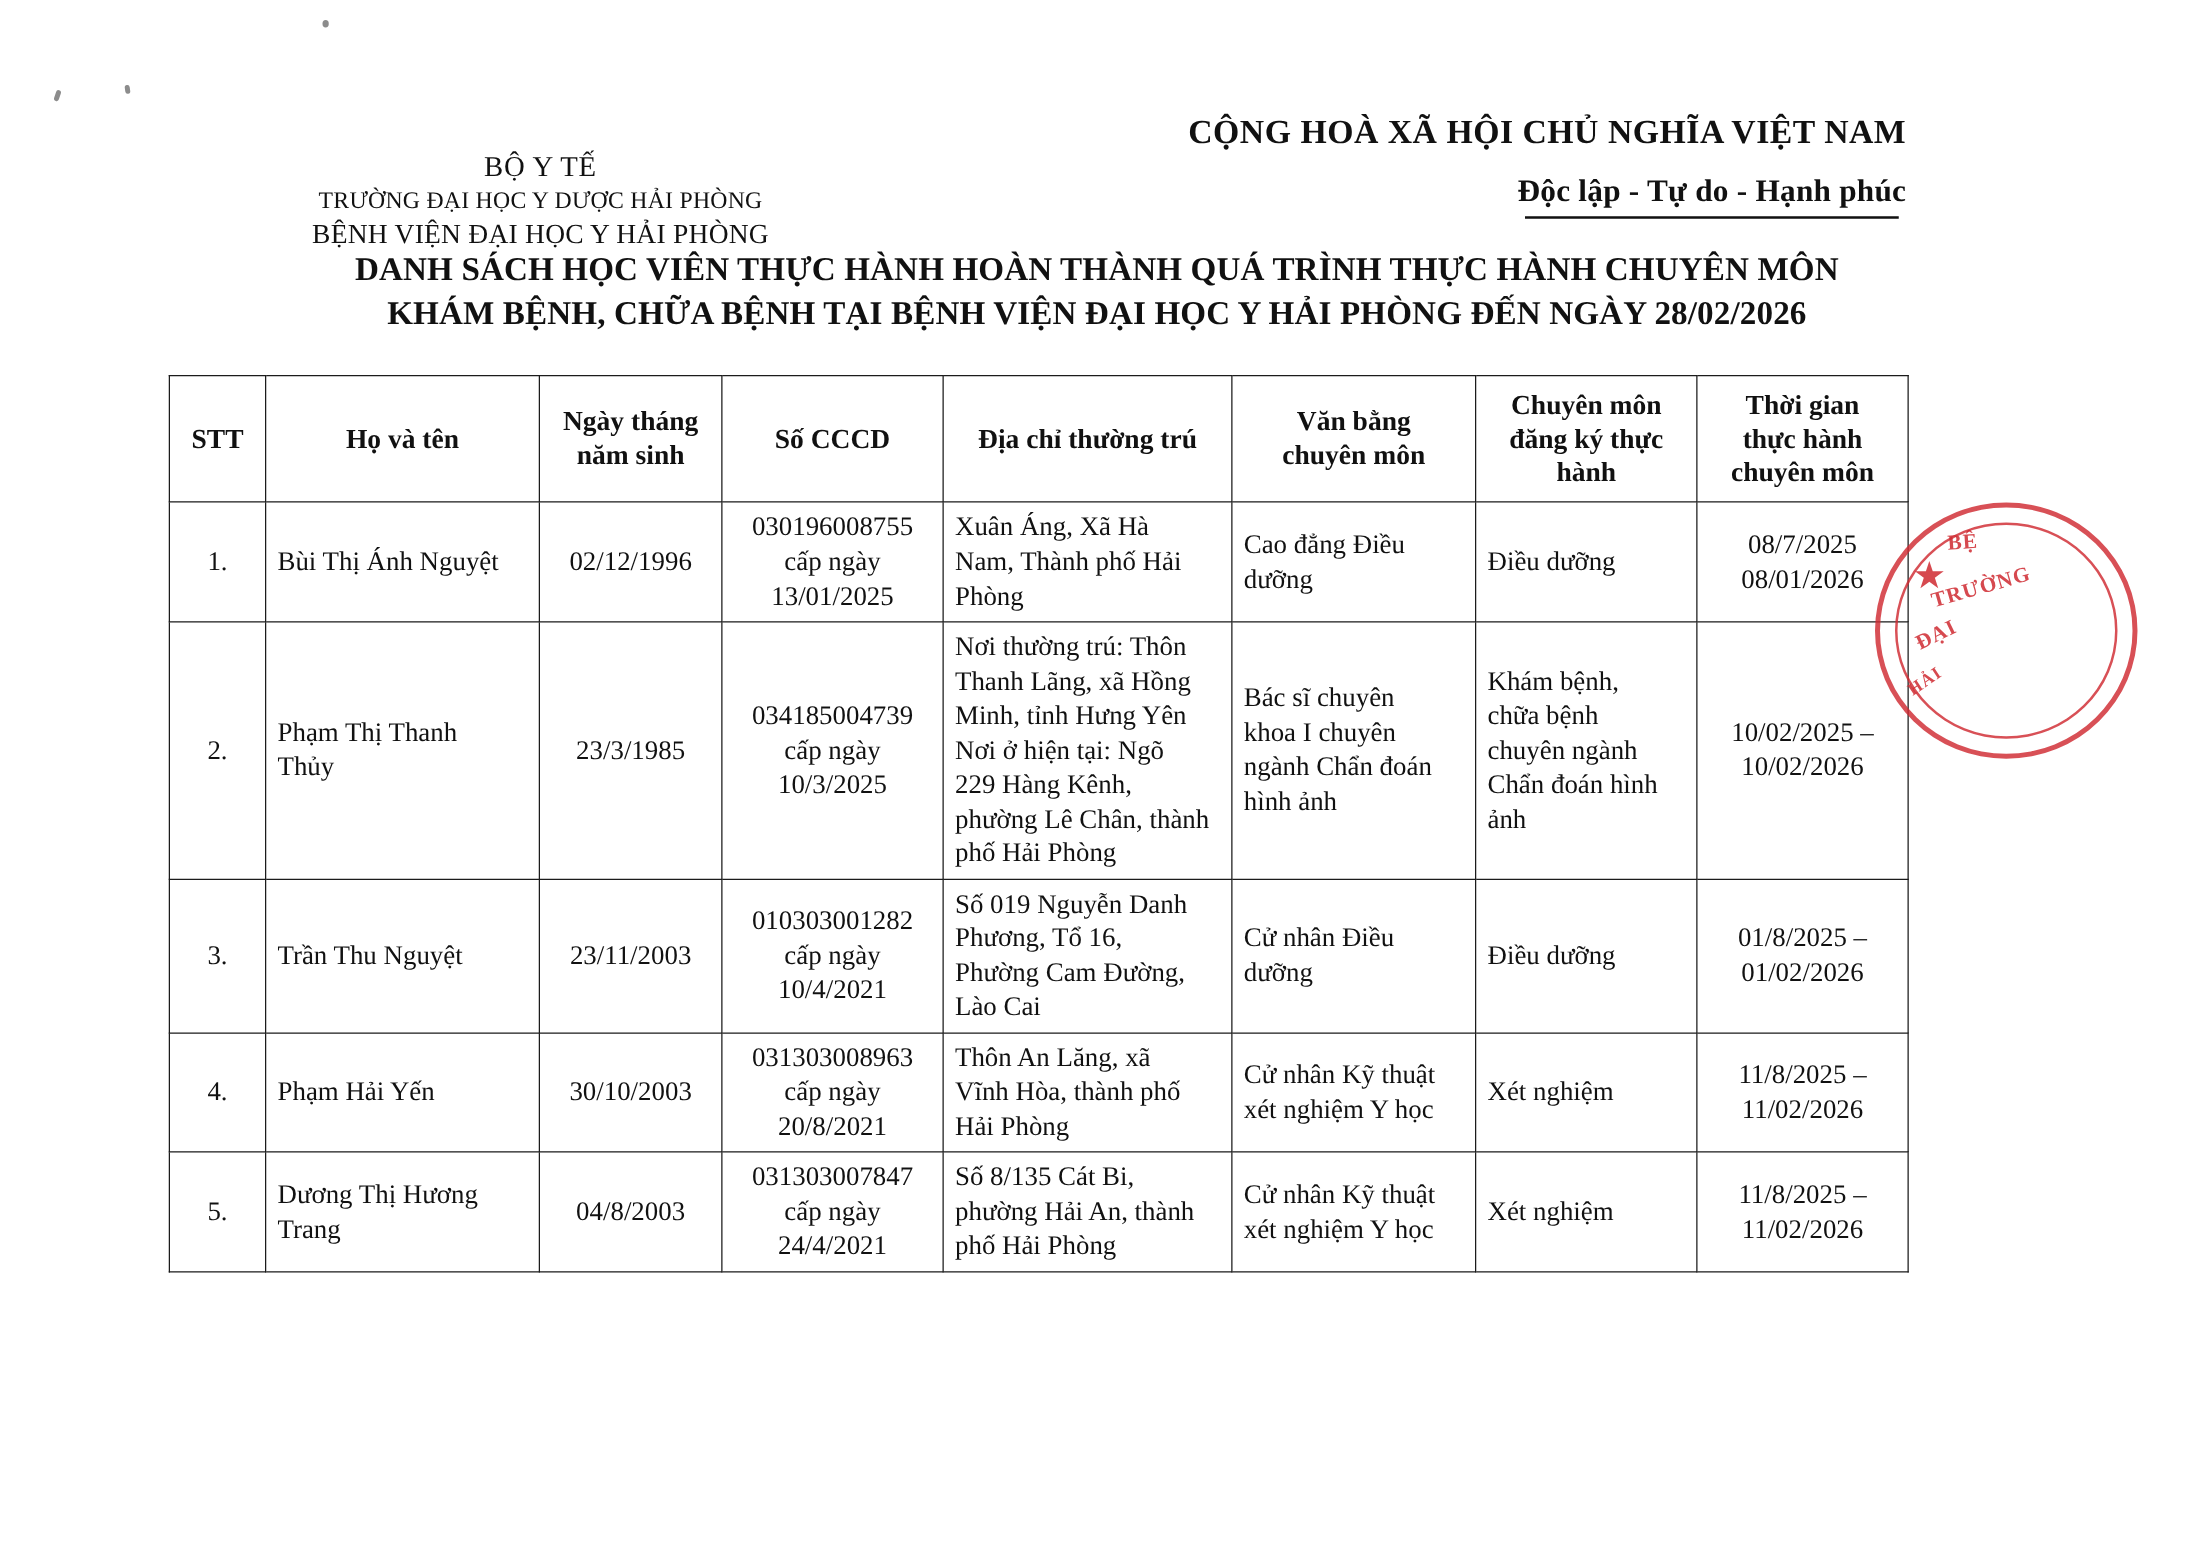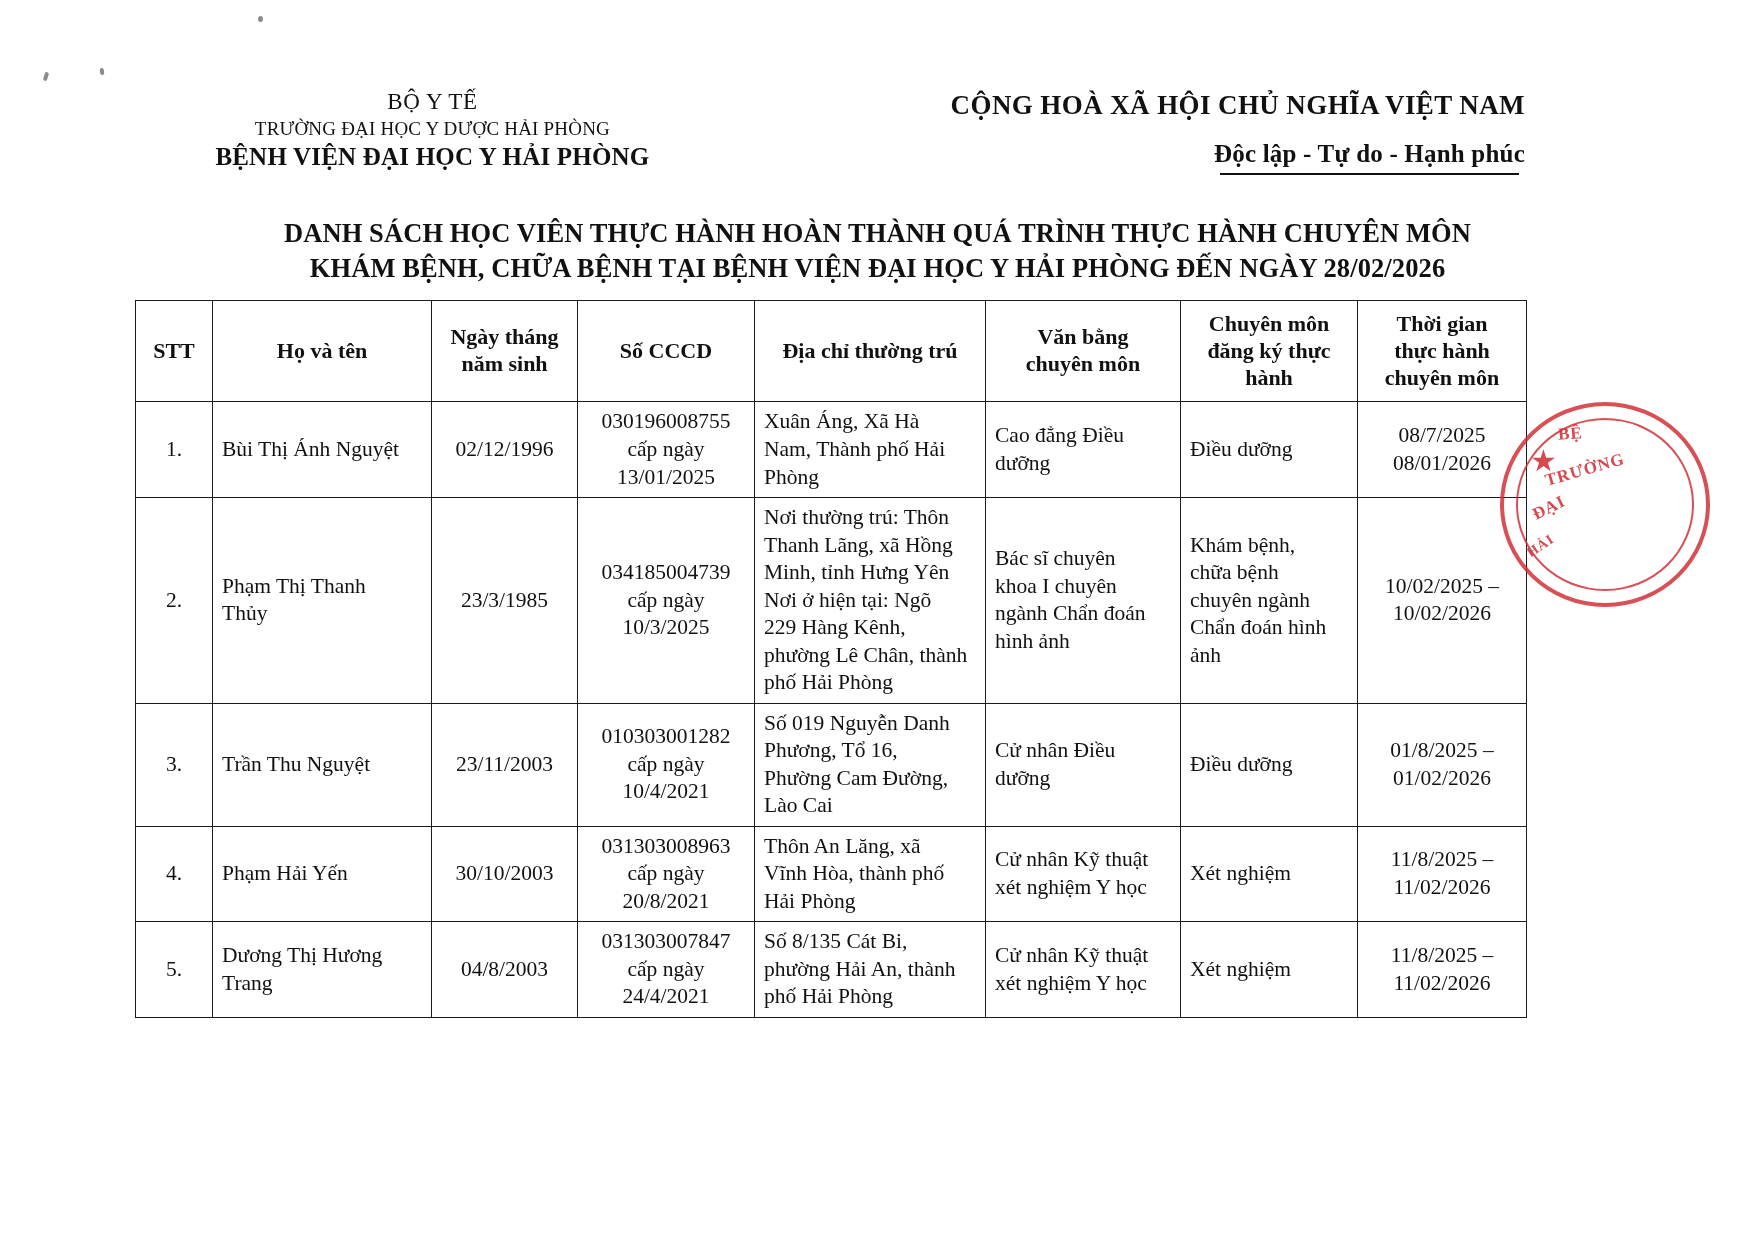--- a/index.html
+++ b/index.html
@@ -37,40 +37,41 @@
     top: 88px;
     left: 0;
     width: 100%;
     display: flex;
   }
   .hdr-left {
     width: 47%;
     text-align: center;
     padding-left: 40px;
     box-sizing: border-box;
+    margin-top: 32px;
   }
   .hdr-right {
     width: 53%;
     text-align: right;
     padding-right: 230px;
     box-sizing: border-box;
   }
   .ministry {
     font-size: 23px;
     letter-spacing: 0.6px;
     line-height: 1.26;
   }
   .university {
     font-size: 19px;
     letter-spacing: 0.2px;
     line-height: 1.26;
   }
   .hospital {
-    font-size: 25px;
-    font-weight: bold;
+    font-size: 22px;
+    font-weight: normal;
     letter-spacing: 0.2px;
     line-height: 1.26;
     display: inline-block;
     position: relative;
   }
   .country {
     font-size: 27px;
     font-weight: bold;
     letter-spacing: 0.4px;
     line-height: 1.3;
@@ -90,21 +91,21 @@
     left: 6px;
     right: 6px;
     bottom: -4px;
     height: 2px;
     background: #111;
   }
 
   
   .title {
     position: absolute;
-    top: 216px;
+    top: 198px;
     left: 0;
     width: 100%;
     text-align: center;
     font-size: 26.5px;
     font-weight: bold;
     line-height: 1.32;
     letter-spacing: 0.1px;
     padding: 0 84px;
     box-sizing: border-box;
   }

